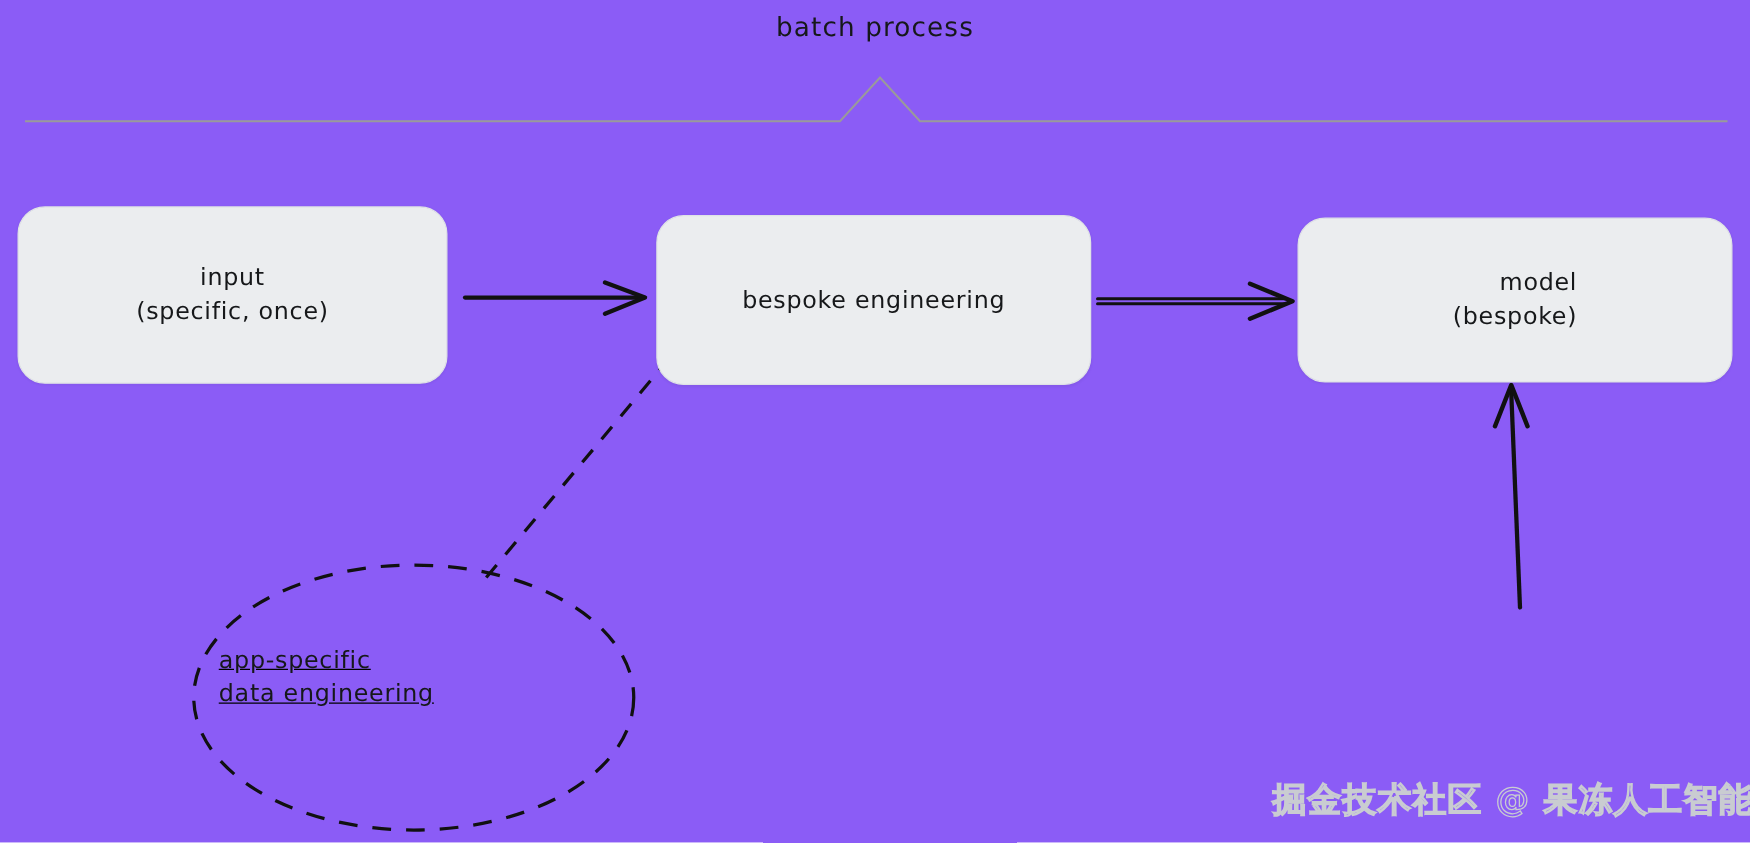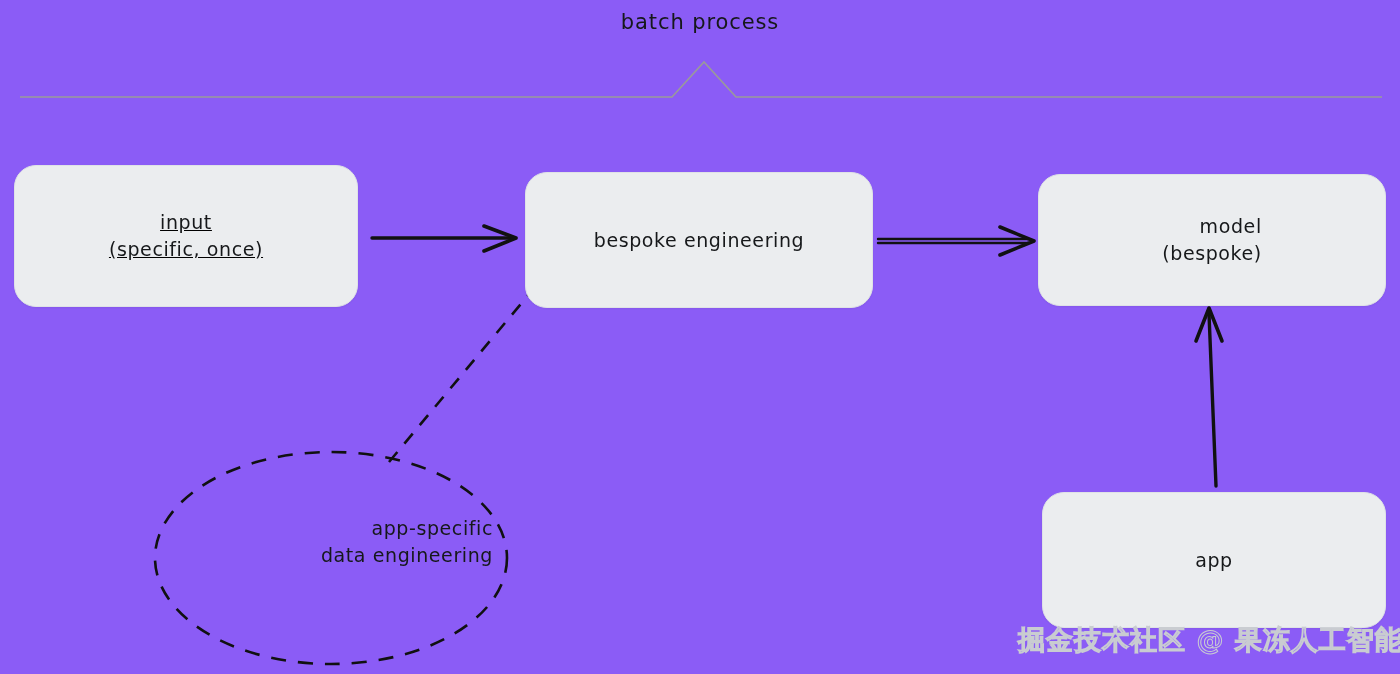--- a/index.html
+++ b/index.html
@@ -37,31 +37,32 @@
     box-sizing: border-box;
   }
   .node-label {
     font-family: "DejaVu Sans", sans-serif;
     font-size: 19px;
     color: #16181a;
     line-height: 1.42;
     letter-spacing: 0.6px;
     white-space: pre-line;
   }
-  #node-input { left: 14px;   top: 165px; width: 344px; height: 142px; text-decoration: underline; }
+  #node-input { left: 14px;   top: 165px; width: 344px; height: 142px; }
   #node-feature-engineering { left: 525px; top: 172px; width: 348px; height: 136px; }
   #node-model { left: 1038px; top: 174px; width: 348px; height: 132px; text-align: right; }
   #node-app { left: 1042px; top: 492px; width: 344px; height: 136px; }
 
   #ellipse-label {
     position: absolute;
     left: 175px;
     top: 515px;
     width: 318px;
-    text-align: right;
+    text-align: left;
+    text-decoration: underline;
   }
   #diagram-title {
     position: absolute;
     left: 0;
     top: 10px;
     width: 1400px;
     text-align: center;
     font-family: "DejaVu Sans", sans-serif;
     font-size: 21px;
     color: #16181a;
@@ -120,23 +121,20 @@
 
   <div class="node-box" id="node-feature-engineering">
     <span class="node-label">bespoke engineering</span>
   </div>
 
   <div class="node-box" id="node-model">
     <span class="node-label">model
 (bespoke)</span>
   </div>
 
-  <div class="node-box" id="node-app">
-    <span class="node-label">app</span>
-  </div>
 
   <div id="ellipse-label">
     <span class="node-label">app-specific
 data engineering</span>
   </div>
 
   <div id="watermark">掘金技术社区 @ 果冻人工智能</div>
 
 </div>
 

